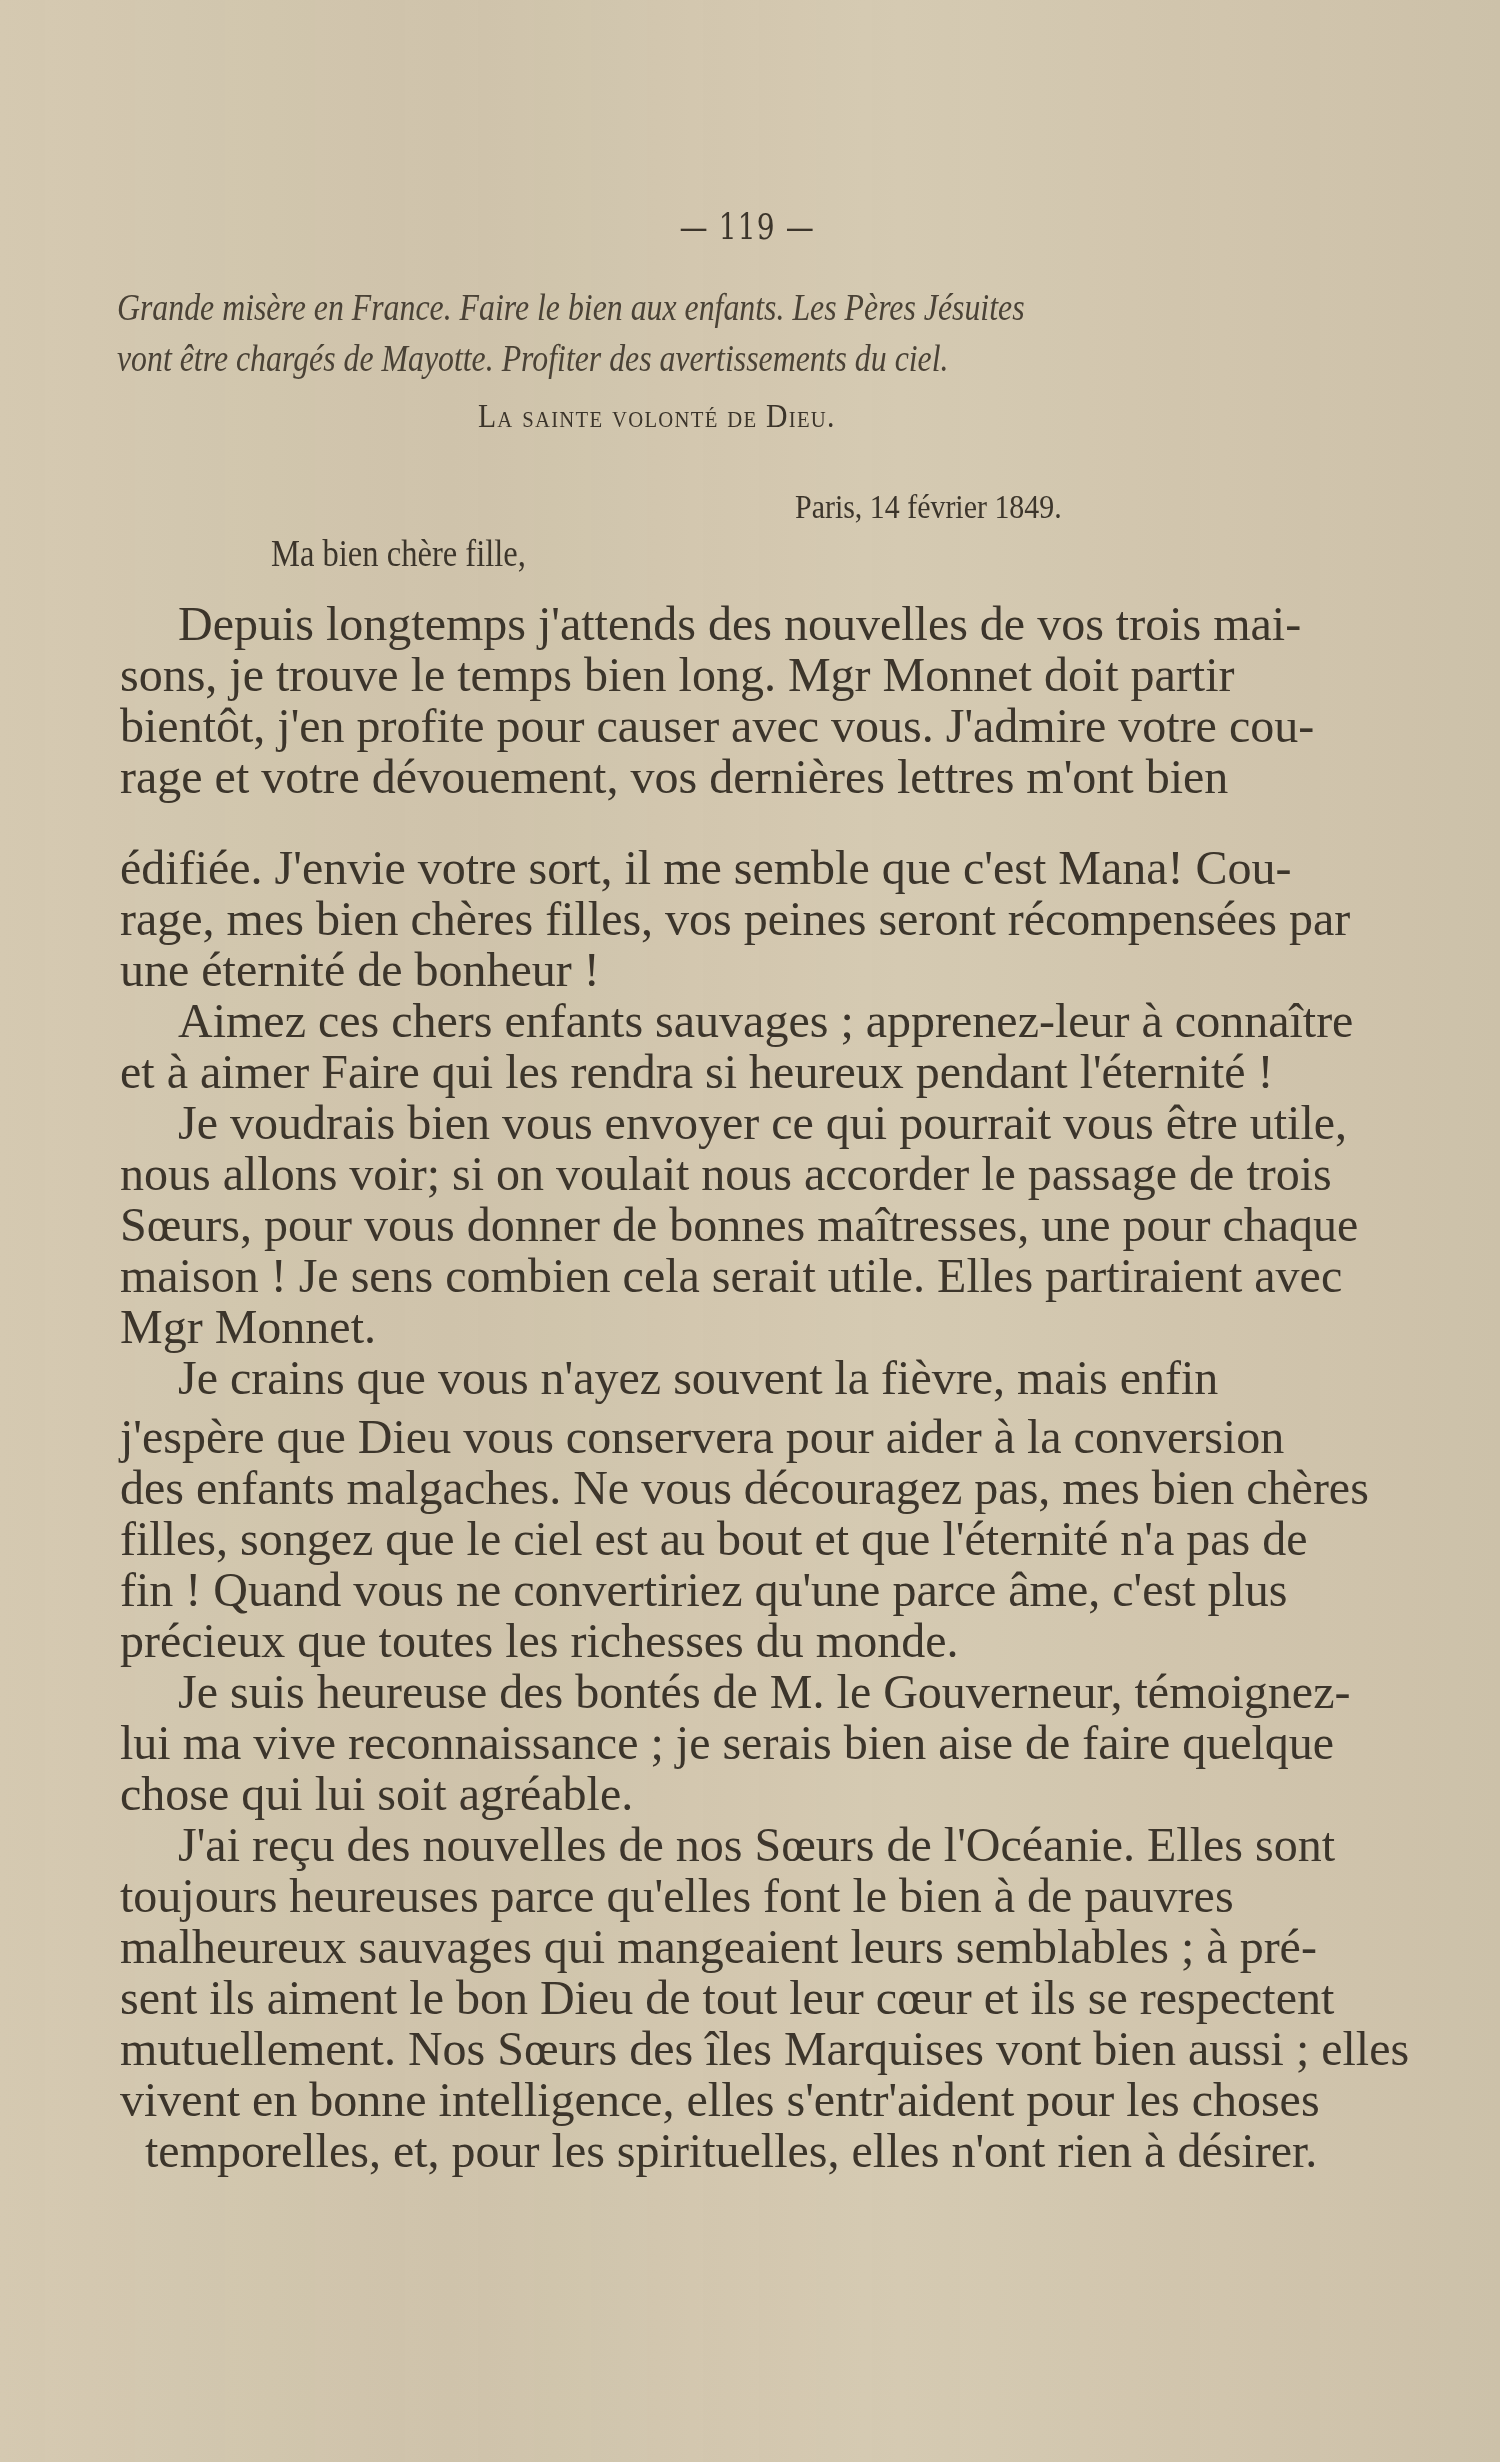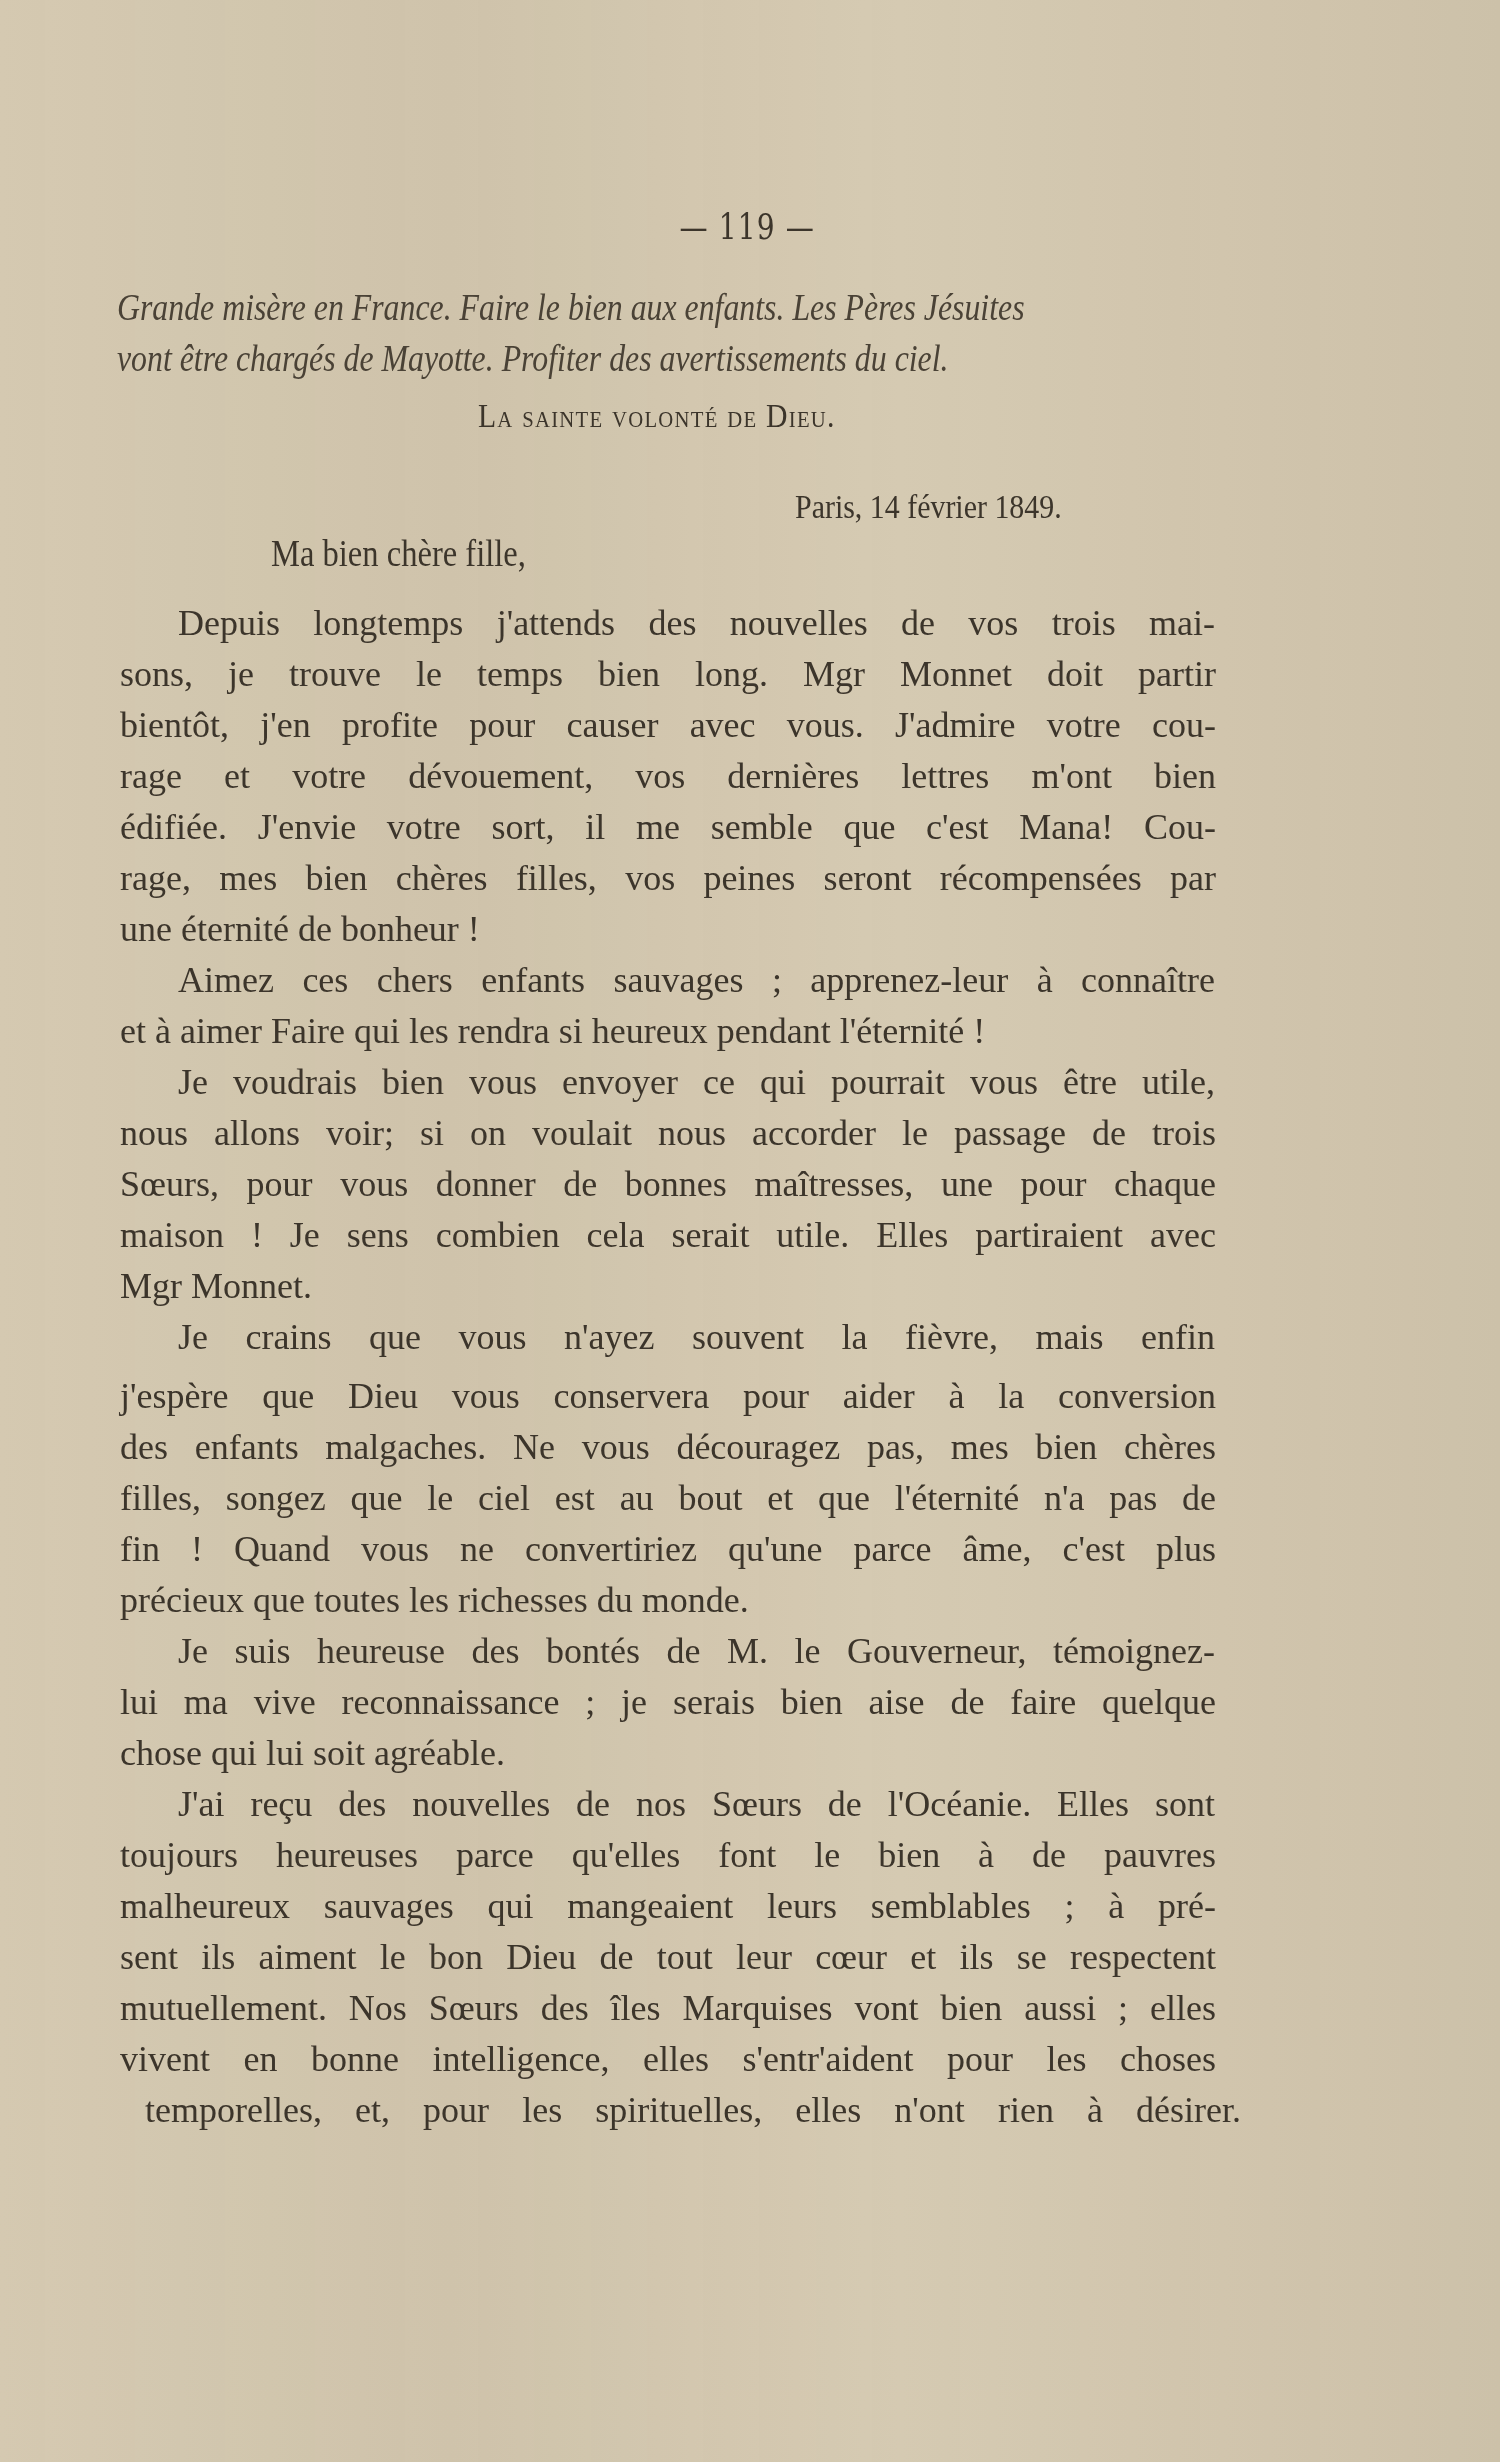--- a/index.html
+++ b/index.html
@@ -37,21 +37,21 @@
     font-family: "Liberation Serif", serif; font-size: 34px;
     transform: scaleX(0.88); transform-origin: 0 0; white-space: nowrap;
   }
   .salutation {
     position: absolute; top: 532px; left: 271px;
     font-family: "Liberation Serif", serif; font-size: 37px;
     transform: scaleX(0.88); transform-origin: 0 0; white-space: nowrap;
   }
   .body {
     position: absolute; left: 120px; top: 598px; width: 1096px;
-    font-family: "Liberation Serif", serif; font-size: 36px;
+    font-family: "Liberation Serif", serif; font-size: 48px;
   }
   .line {
     height: 51px; line-height: 51px; white-space: nowrap;
     text-align: justify; text-align-last: justify;
     width: 1096px; overflow: visible;
   }
   .line.indent { padding-left: 58px; width: 1037px; }
   .line.last { text-align-last: left; }
 </style>
 </head>
@@ -70,21 +70,21 @@
   </div>
 
   <div class="date">Paris, 14 février 1849.</div>
   <div class="salutation">Ma bien chère fille,</div>
 
   <div class="body" id="body">
       <div class="line indent" style="white-space: nowrap;">Depuis longtemps j'attends des nouvelles de vos trois mai-</div>
       <div class="line" style="white-space: nowrap;">sons, je trouve le temps bien long. Mgr Monnet doit partir</div>
       <div class="line" style="white-space: nowrap;">bientôt, j'en profite pour causer avec vous. J'admire votre cou-</div>
       <div class="line" style="white-space: nowrap;">rage et votre dévouement, vos dernières lettres m'ont bien</div>
-      <div class="line" style="white-space: nowrap;">édifiée. J'envie votre sort, il me semble que c'est Mana! Cou-</div>
+      <div class="line" style="white-space: nowrap; margin-top: 40px;">édifiée. J'envie votre sort, il me semble que c'est Mana! Cou-</div>
       <div class="line" style="white-space: nowrap;">rage, mes bien chères filles, vos peines seront récompensées par</div>
       <div class="line last" style="white-space: nowrap;">une éternité de bonheur !</div>
       <div class="line indent" style="white-space: nowrap;">Aimez ces chers enfants sauvages ; apprenez-leur à connaître</div>
       <div class="line last" style="white-space: nowrap;">et à aimer Faire qui les rendra si heureux pendant l'éternité !</div>
       <div class="line indent" style="white-space: nowrap;">Je voudrais bien vous envoyer ce qui pourrait vous être utile,</div>
       <div class="line" style="white-space: nowrap;">nous allons voir; si on voulait nous accorder le passage de trois</div>
       <div class="line" style="white-space: nowrap;">Sœurs, pour vous donner de bonnes maîtresses, une pour chaque</div>
       <div class="line" style="white-space: nowrap;">maison ! Je sens combien cela serait utile. Elles partiraient avec</div>
       <div class="line last" style="white-space: nowrap;">Mgr Monnet.</div>
       <div class="line indent" style="white-space: nowrap;">Je crains que vous n'ayez souvent la fièvre, mais enfin</div>

